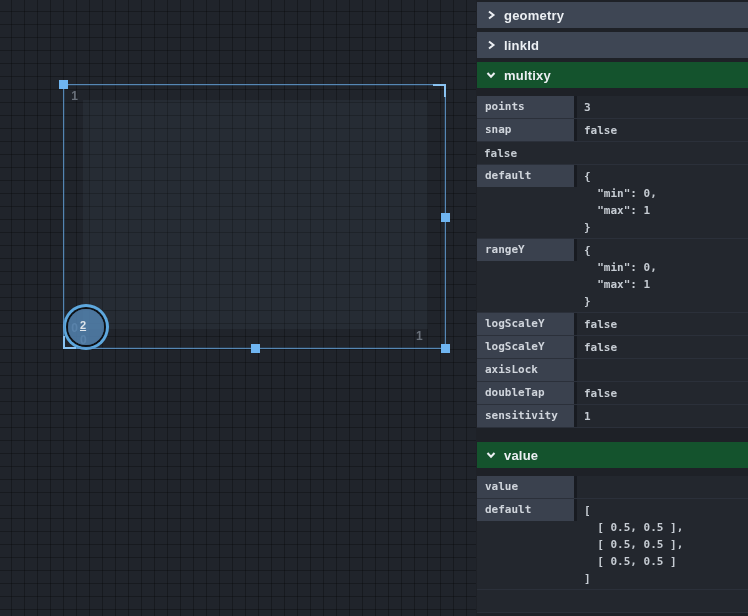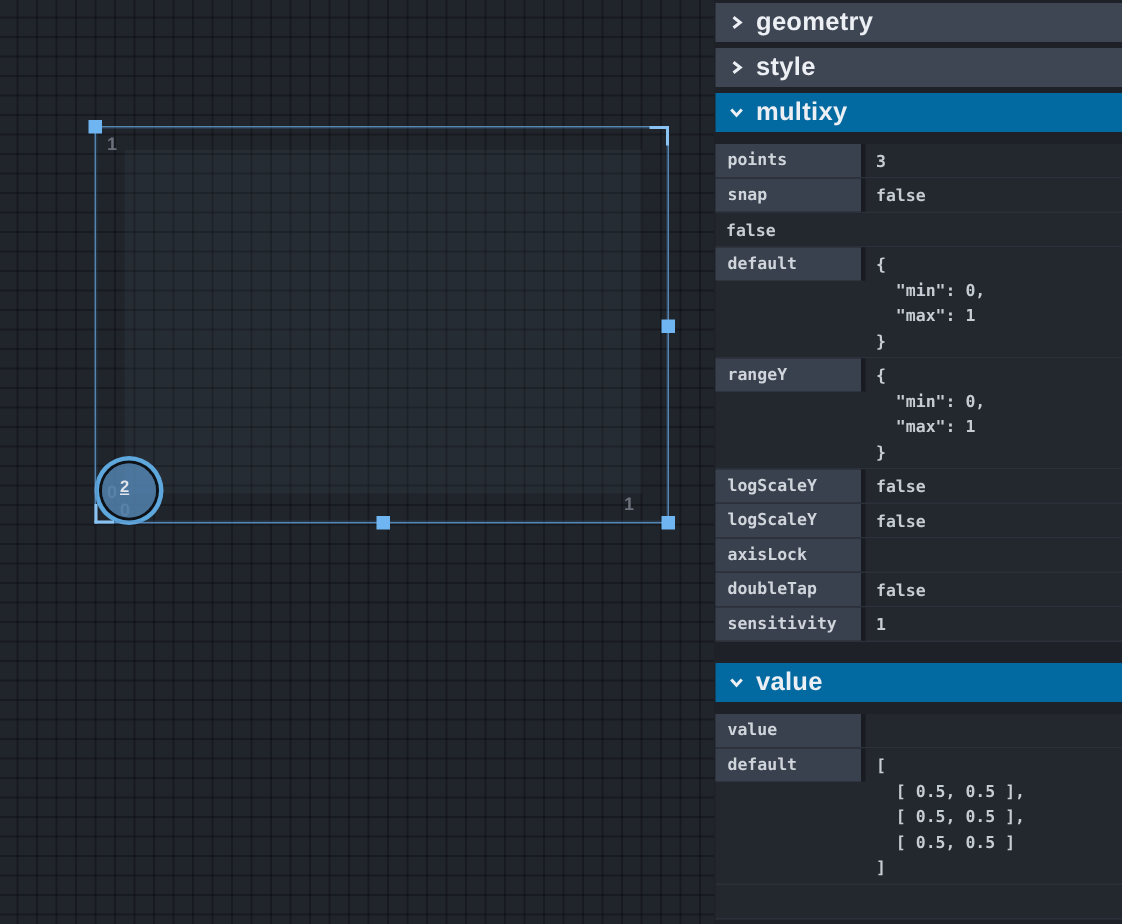--- a/index.html
+++ b/index.html
@@ -83,24 +83,24 @@
     overflow: hidden;
   }
   .section-header {
     height: 26px;
     background: #3e4654;
     display: flex; align-items: center;
     padding-left: 9px;
     margin-bottom: 4px;
     cursor: pointer;
   }
-  .section-header.active { background: #0369a1; }
+  .section-header.active { background: #14532d; }
   .section-header .chev { width: 10px; height: 10px; margin-right: 8px; flex: 0 0 auto; }
   .section-header .sec-label {
-    color: #eceff3; font-size: 17px; font-weight: bold;
+    color: #eceff3; font-size: 13px; font-weight: bold;
     letter-spacing: 0.2px;
   }
   .rows { margin-top: 8px; margin-bottom: 14px; }
   .prop-row {
     display: flex;
     align-items: flex-start;
     background: #23272e;
     border-bottom: 1px solid #2b303a;
     min-height: 23px;
   }
@@ -163,21 +163,21 @@
       <svg class="chev" viewBox="0 0 10 10">
         <polyline points="3,1.5 7.5,5 3,8.5" fill="none" stroke="#eceff3" stroke-width="2"></polyline>
       </svg>
       <span class="sec-label">geometry</span>
     </div>
 
     <div class="section-header">
       <svg class="chev" viewBox="0 0 10 10">
         <polyline points="3,1.5 7.5,5 3,8.5" fill="none" stroke="#eceff3" stroke-width="2"></polyline>
       </svg>
-      <span class="sec-label">style</span>
+      <span class="sec-label">linkId</span>
     </div>
 
     <div class="section-header active">
       <svg class="chev" viewBox="0 0 10 10">
         <polyline points="1.5,3 5,6.8 8.5,3" fill="none" stroke="#eceff3" stroke-width="2"></polyline>
       </svg>
       <span class="sec-label">multixy</span>
     </div>
 
     <div class="rows">

